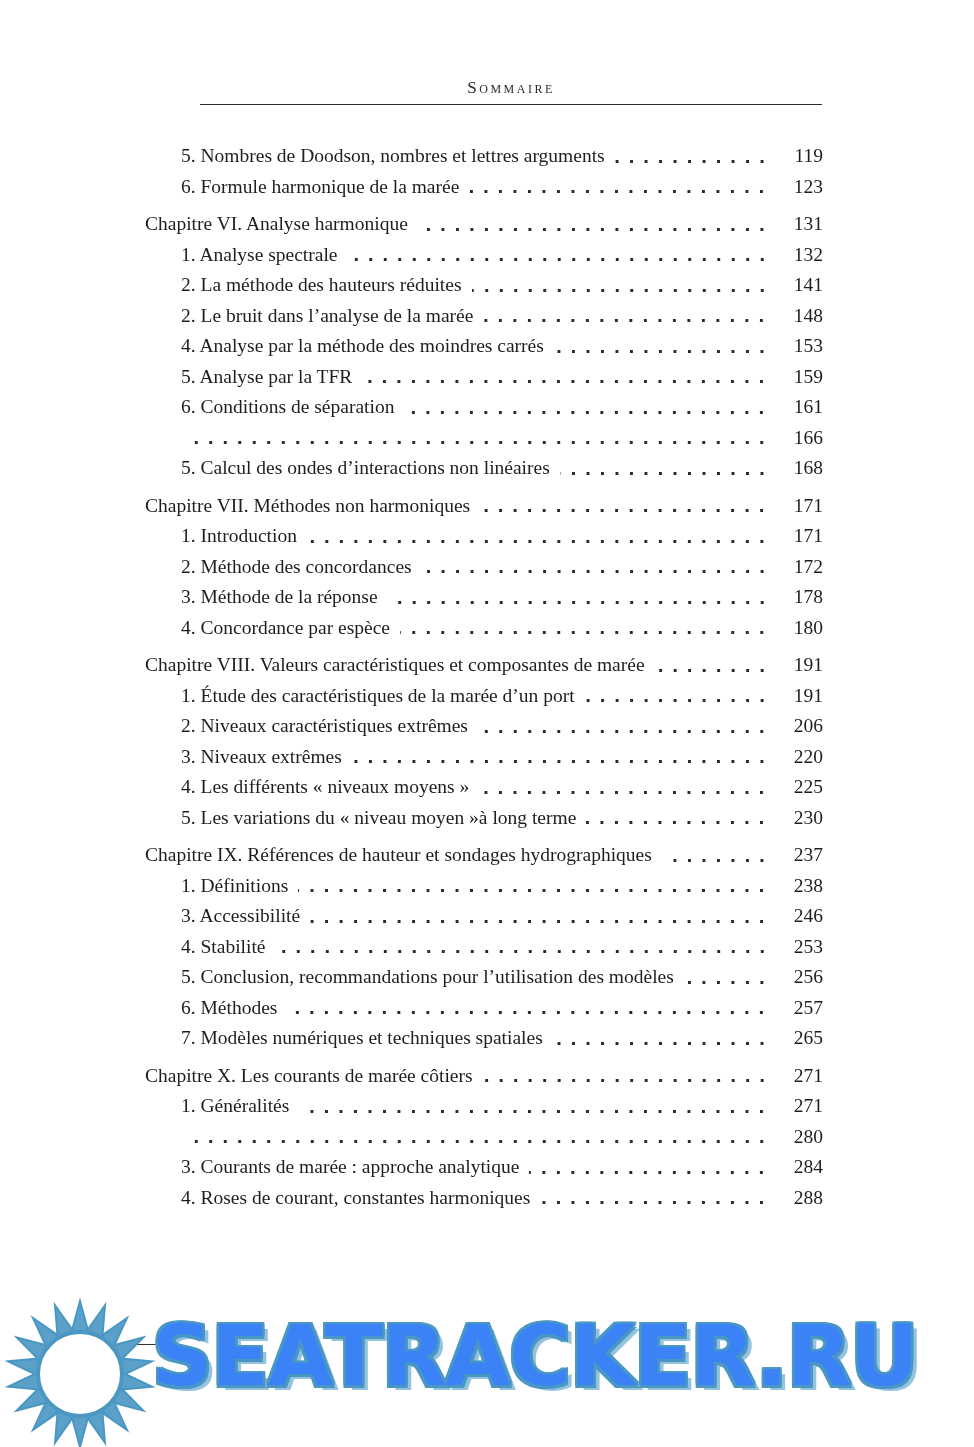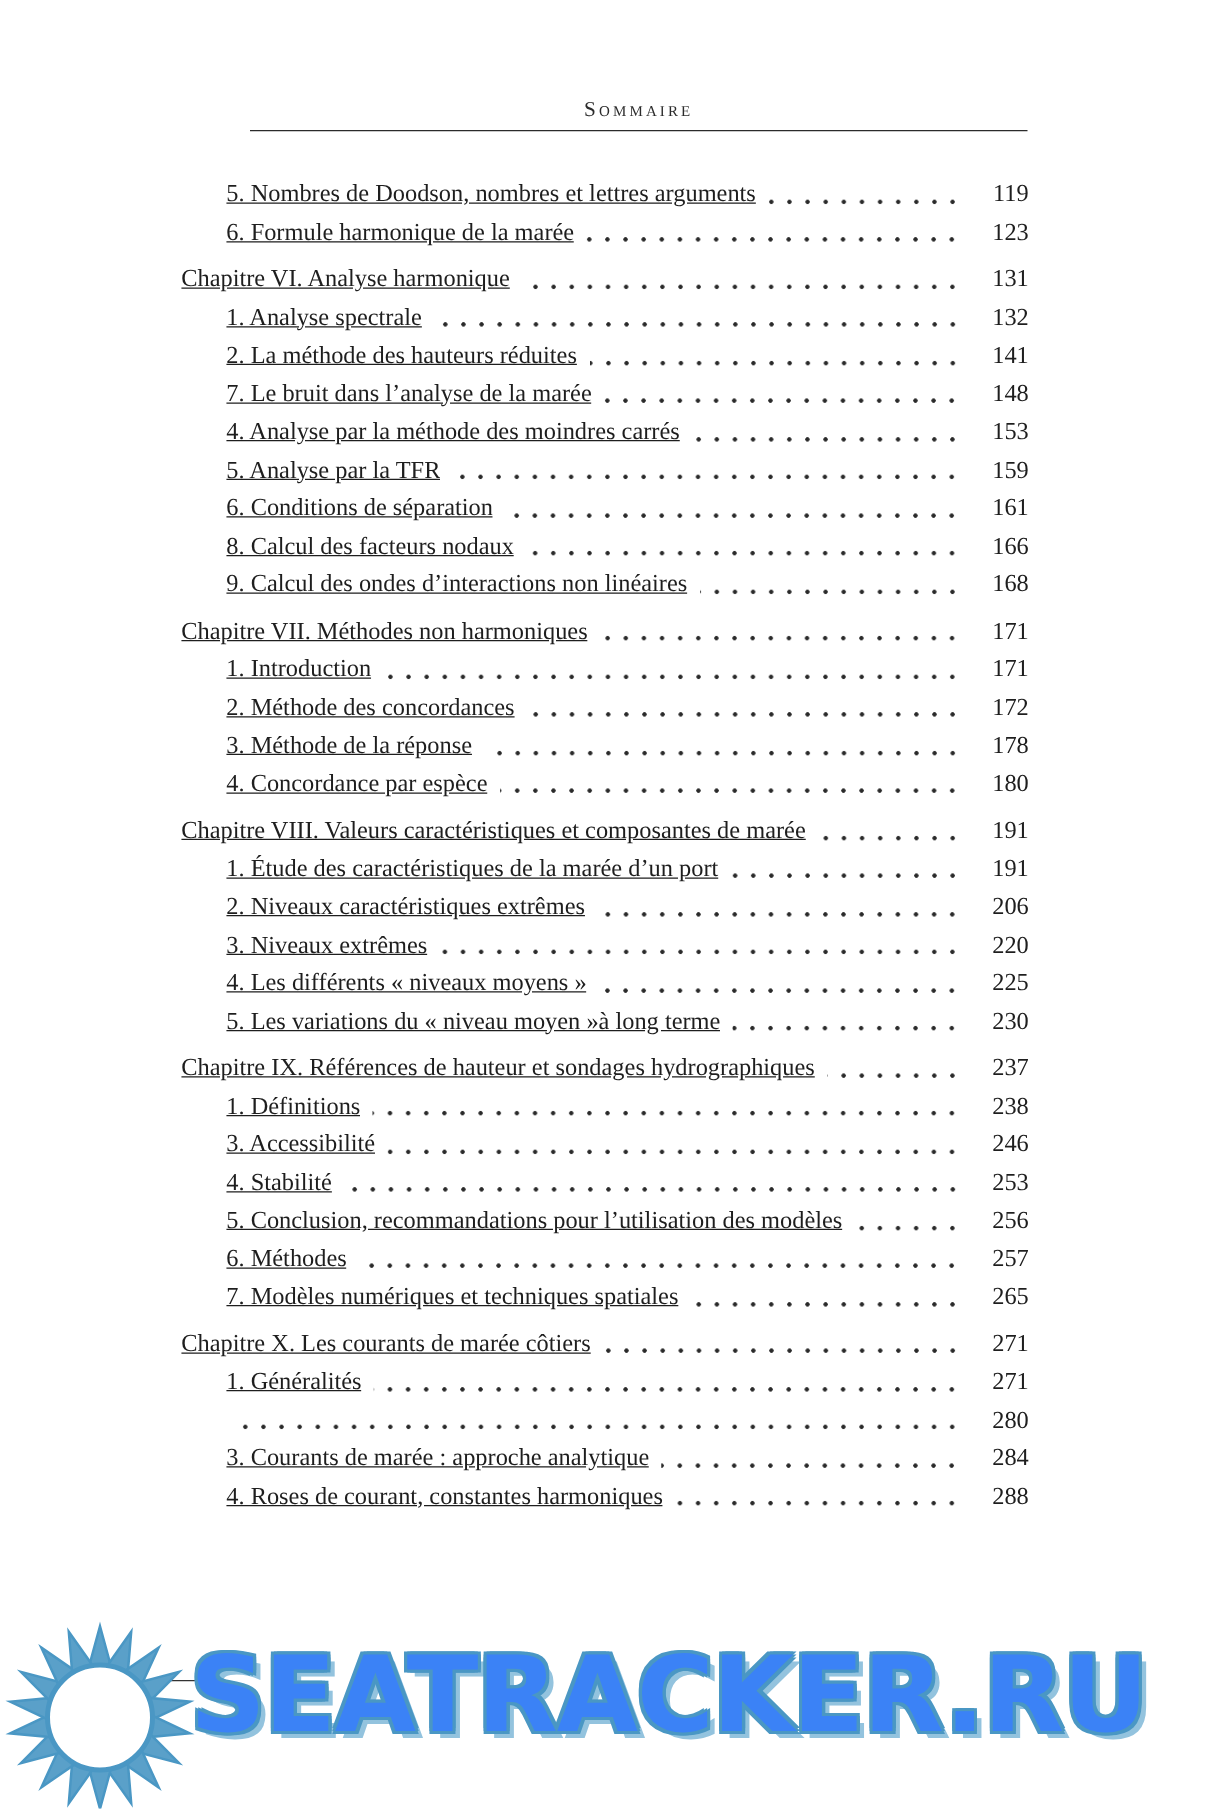--- a/index.html
+++ b/index.html
@@ -11,21 +11,21 @@
   .header { position:absolute; top:78px; left:200px; width:622px; text-align:center; }
   .header-title {
     font-variant:small-caps; font-size:17px; letter-spacing:2.5px; color:#2b2b2b;
   }
   .header-rule { margin-top:6px; border-top:1.4px solid #2b2b2b; }
 
   .toc { position:absolute; top:141px; left:145px; width:678px; font-size:19.5px; }
   .toc-row { display:flex; line-height:30.5px; height:30.5px; }
   .toc-row.chapter { margin-top:7px; }
   .toc-row.item { padding-left:36px; }
-  .toc-label { flex:0 1 auto; white-space:nowrap; overflow:hidden;text-decoration:underline; }
+  .toc-label { flex:0 1 auto; white-space:nowrap; overflow:hidden; }
   .toc-leader {
     flex:1 1 0; min-width:0; margin:0 8px 0 10px;
     background-image:radial-gradient(circle, #2a2a2a 1.5px, transparent 1.9px);
     background-size:14.5px 5px; background-repeat:repeat-x;
     background-position:right bottom 8px;
   }
   .toc-page { flex:0 0 auto; width:46px; text-align:right; white-space:nowrap; }
 
   .footer-rule { position:absolute; left:73px; top:1344px; width:88px; border-top:1.4px solid #333; }
   .footer-page { position:absolute; left:106px; top:1349px; font-size:19px; }
@@ -75,46 +75,45 @@
         <span class="toc-label">1. Analyse spectrale</span>
         <span class="toc-leader"></span>
         <span class="toc-page">132</span>
       </div>
       <div class="toc-row item">
         <span class="toc-label">2. La méthode des hauteurs réduites</span>
         <span class="toc-leader"></span>
         <span class="toc-page">141</span>
       </div>
       <div class="toc-row item">
-        <span class="toc-label">7. Le bruit dans l’analyse de la marée</span>
+        <span class="toc-label">2. Le bruit dans l’analyse de la marée</span>
         <span class="toc-leader"></span>
         <span class="toc-page">148</span>
       </div>
       <div class="toc-row item">
         <span class="toc-label">4. Analyse par la méthode des moindres carrés</span>
         <span class="toc-leader"></span>
         <span class="toc-page">153</span>
       </div>
       <div class="toc-row item">
         <span class="toc-label">5. Analyse par la TFR</span>
         <span class="toc-leader"></span>
         <span class="toc-page">159</span>
       </div>
       <div class="toc-row item">
         <span class="toc-label">6. Conditions de séparation</span>
         <span class="toc-leader"></span>
         <span class="toc-page">161</span>
       </div>
       <div class="toc-row item">
-        <span class="toc-label">8. Calcul des facteurs nodaux</span>
         <span class="toc-leader"></span>
         <span class="toc-page">166</span>
       </div>
       <div class="toc-row item">
-        <span class="toc-label">9. Calcul des ondes d’interactions non linéaires</span>
+        <span class="toc-label">5. Calcul des ondes d’interactions non linéaires</span>
         <span class="toc-leader"></span>
         <span class="toc-page">168</span>
       </div>
       <div class="toc-row chapter">
         <span class="toc-label">Chapitre VII. Méthodes non harmoniques</span>
         <span class="toc-leader"></span>
         <span class="toc-page">171</span>
       </div>
       <div class="toc-row item">
         <span class="toc-label">1. Introduction</span>

